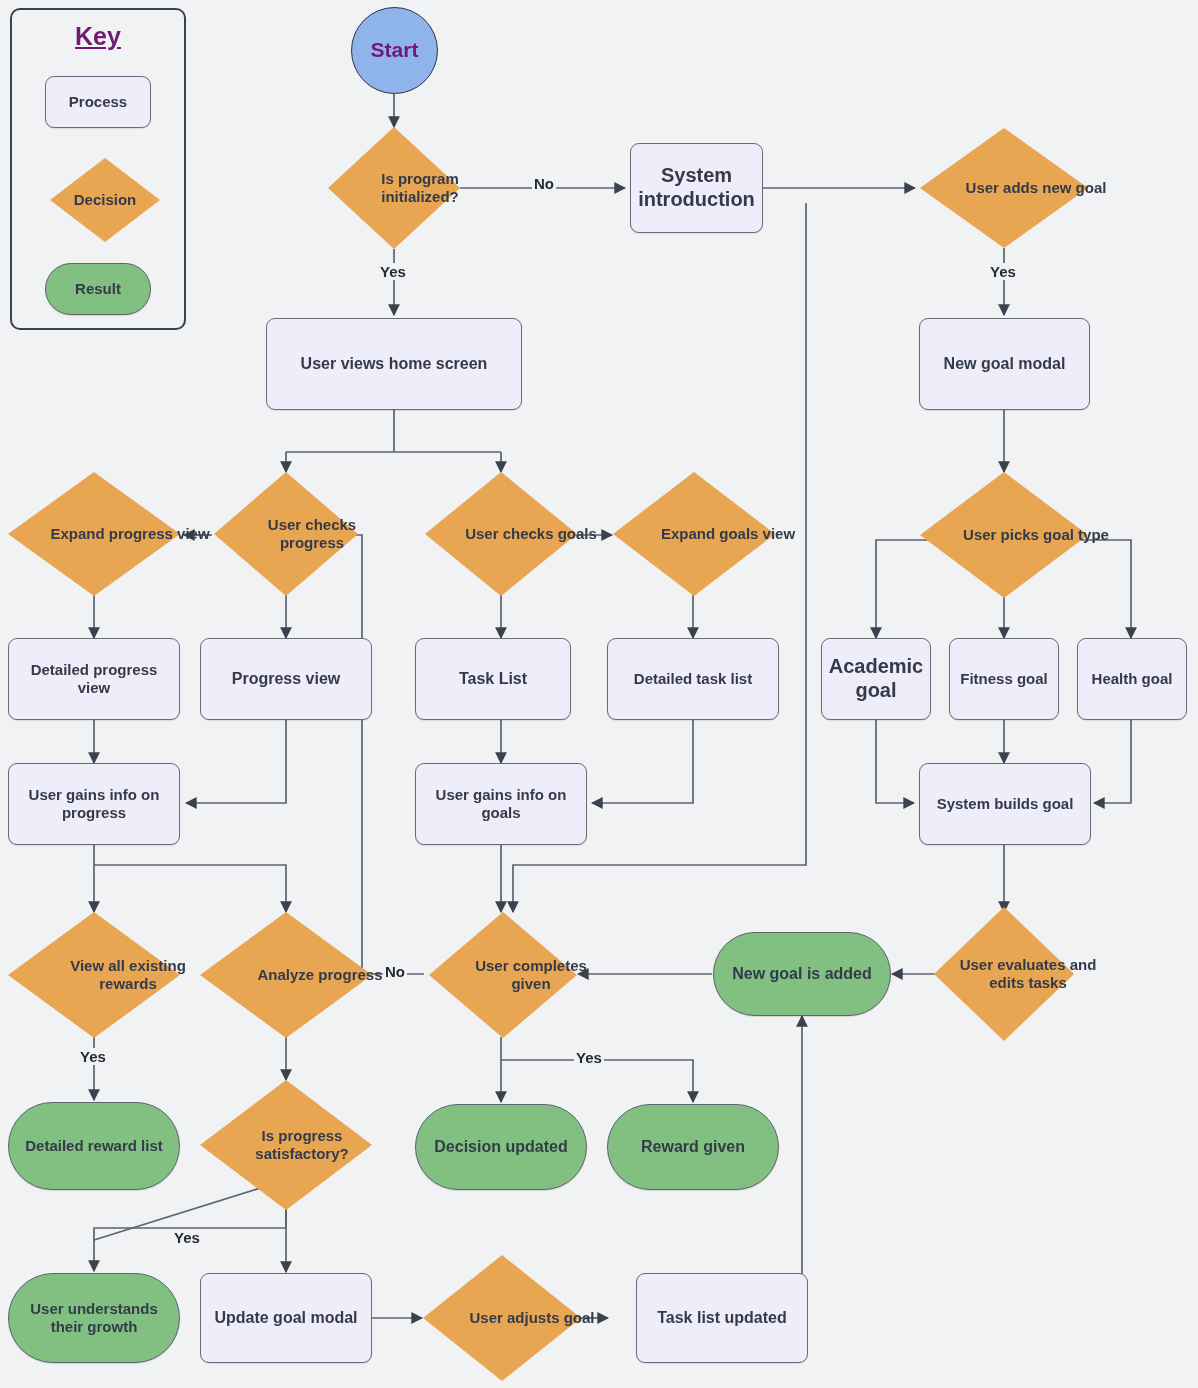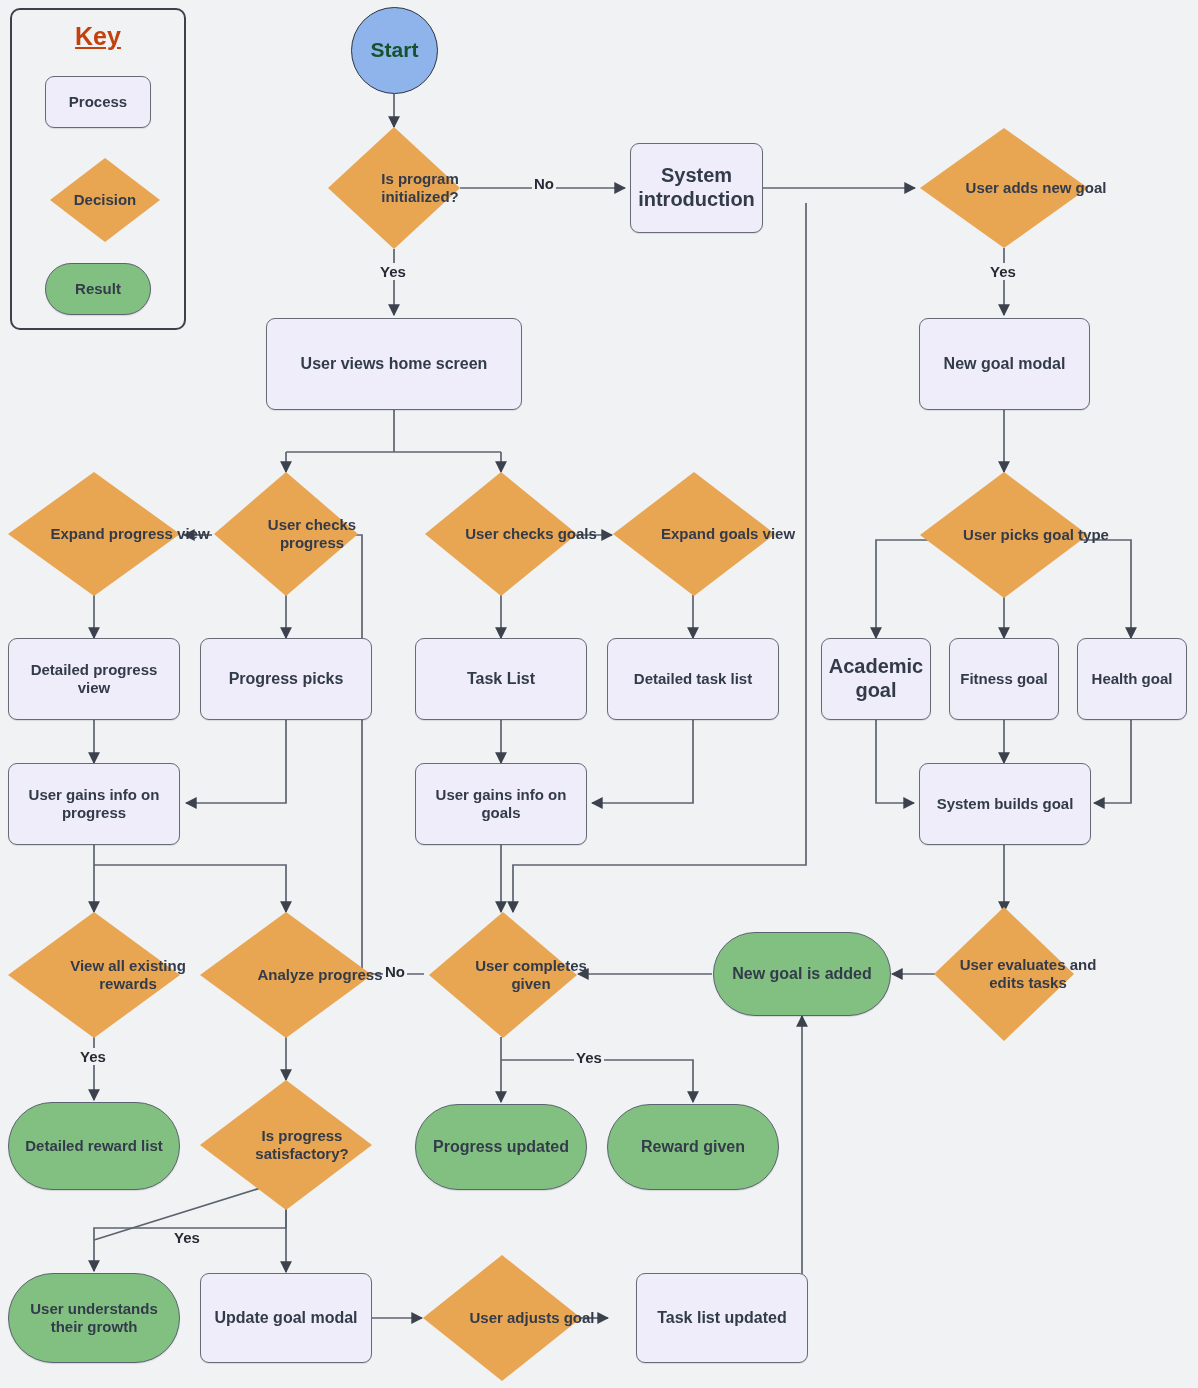--- a/index.html
+++ b/index.html
@@ -45,21 +45,21 @@
   .result {
     background: #82c082;
     border: 1.4px solid #5c6370;
     border-radius: 46px;
     box-shadow: 0 1px 1px rgba(0,0,0,0.12);
   }
   .startnode {
     background: #8fb4ec;
     border: 1.6px solid #2b3442;
     border-radius: 50%;
-    color: #14532d;
+    color: #701a75;
   }
   .diamond-wrap {
     position: absolute;
     z-index: 3;
   }
   .diamond-wrap > .dia-shape {
     position: absolute;
     left: 0; top: 0;
     width: 100%; height: 100%;
     background: #e8a552;
@@ -86,21 +86,21 @@
     border-radius: 10px;
     z-index: 4;
   }
   .key-title {
     position: absolute;
     left: 0; top: 12px;
     width: 100%;
     text-align: center;
     font-size: 25px;
     font-weight: bold;
-    color: #c2410c;
+    color: #701a75;
     text-decoration: underline;
   }
   .key-proc {
     position: absolute;
     left: 33px; top: 66px;
     width: 106px; height: 52px;
     font-size: 15px;
   }
   .key-dia {
     left: 38px; top: 148px;
@@ -279,23 +279,23 @@
     <div class="dia-label" style="font-size:15px; padding:0 34px;">Expand goals view</div>
   </div>
 
   <div class="diamond-wrap" style="left:920px; top:472px; width:168px; height:126px;">
     <div class="dia-shape"></div>
     <div class="dia-label" style="font-size:15px; padding:0 32px;">User picks goal type</div>
   </div>
 
   <div class="node proc" style="left:8px; top:638px; width:172px; height:82px; font-size:15px; padding:0 8px;">Detailed progress view</div>
 
-  <div class="node proc" style="left:200px; top:638px; width:172px; height:82px; font-size:16px; padding:0 8px;">Progress picks</div>
-
-  <div class="node proc" style="left:415px; top:638px; width:172px; height:82px; font-size:16px; padding:0 8px;">Task List</div>
+  <div class="node proc" style="left:200px; top:638px; width:172px; height:82px; font-size:16px; padding:0 8px;">Progress view</div>
+
+  <div class="node proc" style="left:415px; top:638px; width:156px; height:82px; font-size:16px; padding:0 8px;">Task List</div>
 
   <div class="node proc" style="left:607px; top:638px; width:172px; height:82px; font-size:15px; padding:0 10px;">Detailed task list</div>
 
   <div class="node proc" style="left:821px; top:638px; width:110px; height:82px; font-size:20px; padding:0 6px;">Academic goal</div>
 
   <div class="node proc" style="left:949px; top:638px; width:110px; height:82px; font-size:15px; padding:0 6px;">Fitness goal</div>
 
   <div class="node proc" style="left:1077px; top:638px; width:110px; height:82px; font-size:15px; padding:0 6px;">Health goal</div>
 
   <div class="node proc" style="left:8px; top:763px; width:172px; height:82px; font-size:15px; padding:0 8px;">User gains info on progress</div>
@@ -326,21 +326,21 @@
     <div class="dia-label" style="font-size:15px; padding:0 24px;">User evaluates and edits tasks</div>
   </div>
 
   <div class="node result" style="left:8px; top:1102px; width:172px; height:88px; font-size:15px; padding:0 10px;">Detailed reward list</div>
 
   <div class="diamond-wrap" style="left:200px; top:1080px; width:172px; height:130px;">
     <div class="dia-shape"></div>
     <div class="dia-label" style="font-size:15px; padding:0 16px;">Is progress satisfactory?</div>
   </div>
 
-  <div class="node result" style="left:415px; top:1104px; width:172px; height:86px; font-size:16px; padding:0 12px;">Progress updated</div>
+  <div class="node result" style="left:415px; top:1104px; width:172px; height:86px; font-size:16px; padding:0 12px;">Decision updated</div>
 
   <div class="node result" style="left:607px; top:1104px; width:172px; height:86px; font-size:16px; padding:0 12px;">Reward given</div>
 
   <div class="node result" style="left:8px; top:1273px; width:172px; height:90px; font-size:15px; padding:0 4px;">User understands their growth</div>
 
   <div class="node proc" style="left:200px; top:1273px; width:172px; height:90px; font-size:16px; padding:0 12px;">Update goal modal</div>
 
   <div class="diamond-wrap" style="left:423px; top:1255px; width:158px; height:126px;">
     <div class="dia-shape"></div>
     <div class="dia-label" style="font-size:15px; padding:0 30px;">User adjusts goal</div>

